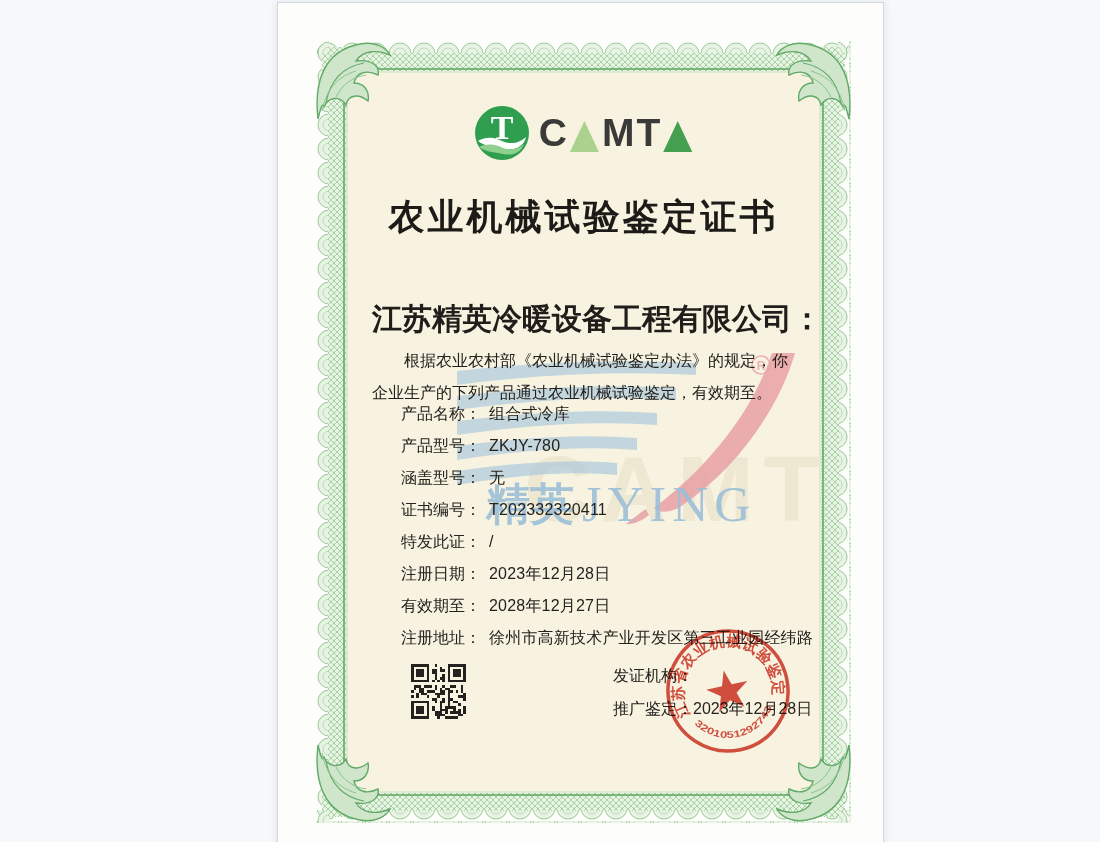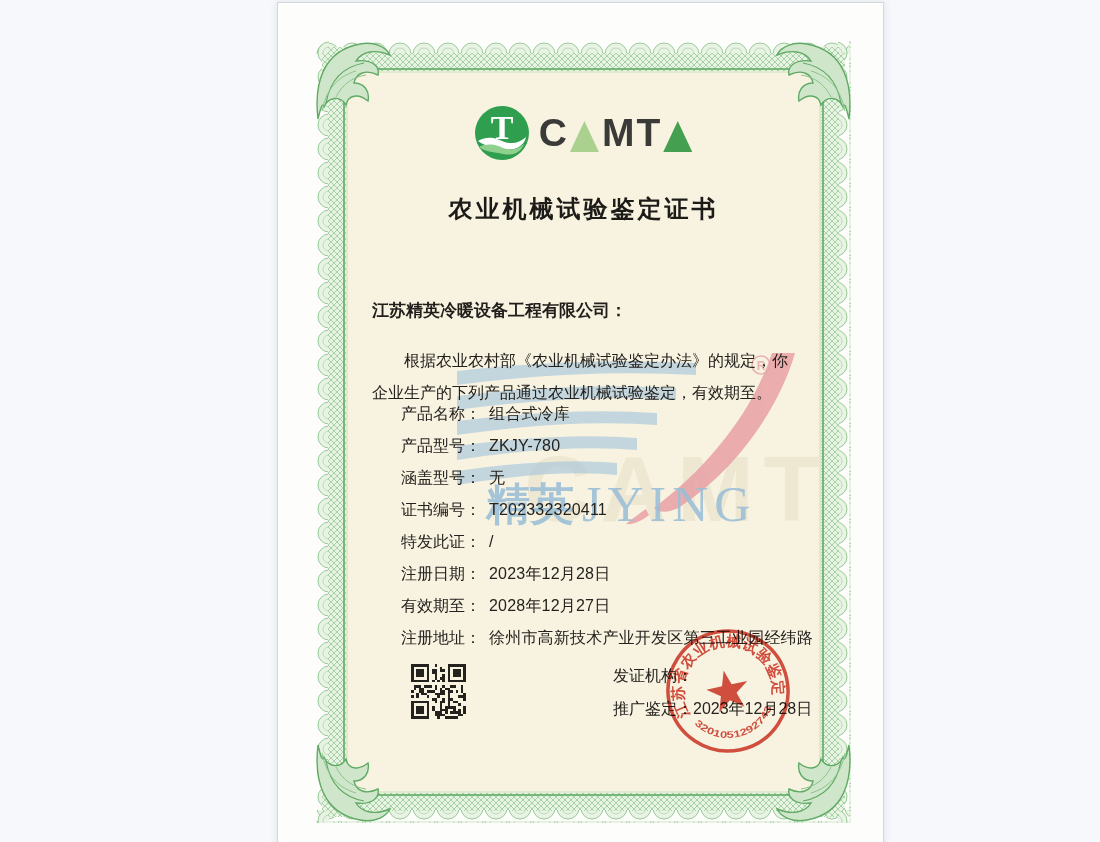--- a/index.html
+++ b/index.html
@@ -23,24 +23,24 @@
     display:flex; align-items:center; justify-content:center; gap:9px; }
   .logo-circle { width:56px; height:56px; flex:0 0 auto; }
   .brand { display:flex; align-items:flex-end; gap:2px; }
   .brand-letter { font-size:39px; font-weight:800; color:#3a3a38; line-height:38px; letter-spacing:0; }
   .tri { display:inline-block; width:29px; height:31px; margin:0 1px;
     clip-path:polygon(50% 0, 100% 100%, 0 100%); }
   .tri-light { background:#abd18f; }
   .tri-green { background:#44a050; }
 
   .title { position:absolute; left:0; top:124px; width:100%; text-align:center;
-    font-family:Liberation Mono, monospace; font-weight:700; font-size:24px;
+    font-family:Liberation Mono, monospace; font-weight:700; font-size:36px;
     letter-spacing:3px; color:#1d1b18; white-space:nowrap; }
 
-  .company { position:absolute; left:28px; top:230px; font-size:17px; font-weight:600;
+  .company { position:absolute; left:28px; top:230px; font-size:30px; font-weight:600;
     color:#201d1a; white-space:nowrap; }
 
   .para { position:absolute; left:28px; top:276px; width:426px;
     font-size:16px; line-height:32px; color:#24211d; }
   .para .l1 { text-indent:2em; white-space:nowrap; }
   .para .l2 { white-space:nowrap; }
 
   .fields { position:absolute; left:57px; top:335px; }
   .field-row { display:flex; margin-bottom:12px; font-size:16px; line-height:20px; }
   .f-label { width:88px; flex:0 0 auto; white-space:nowrap; color:#25221e; }

